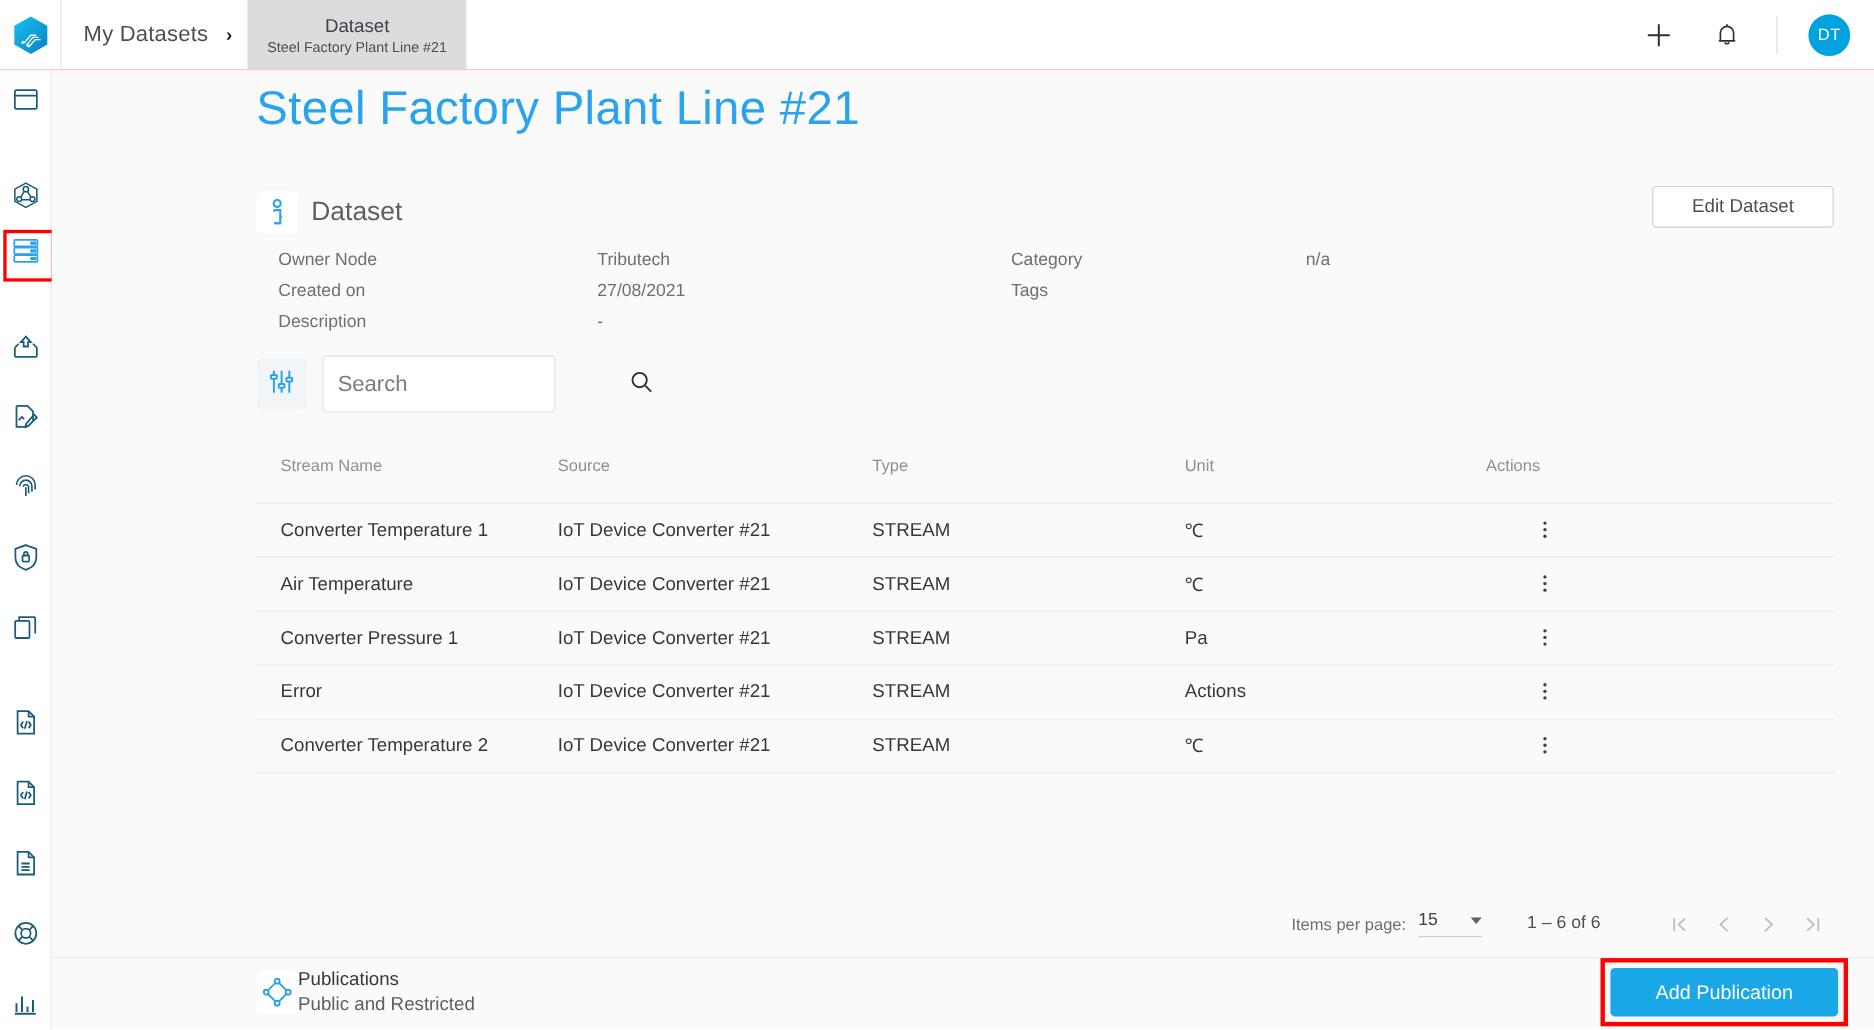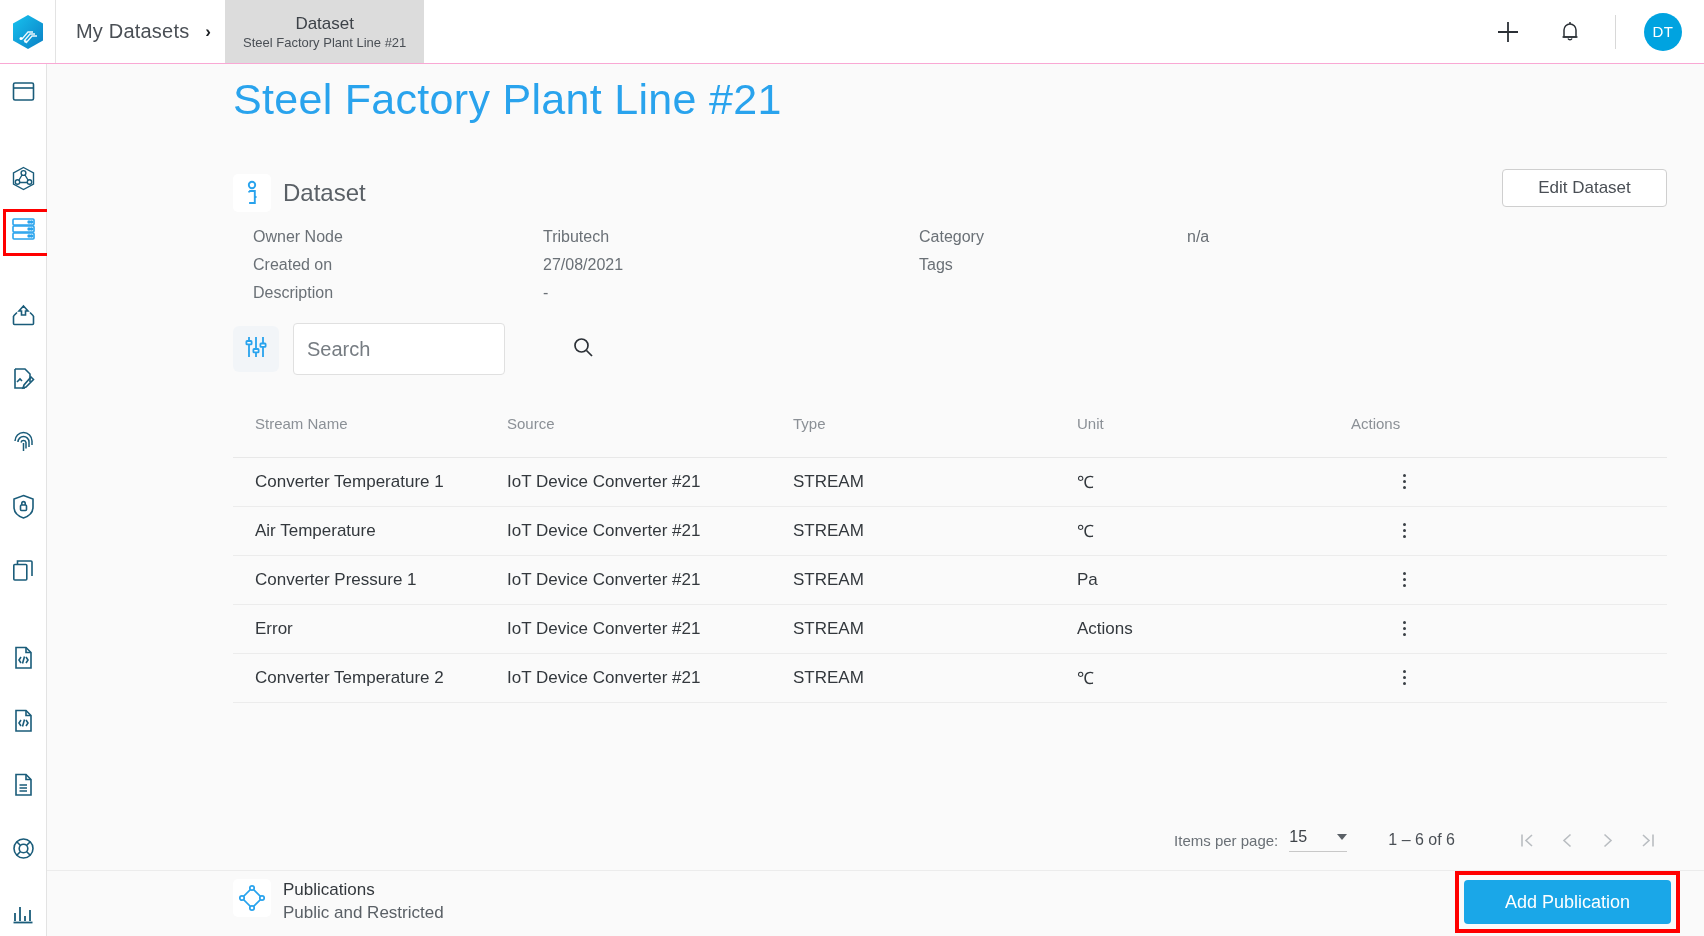--- a/index.html
+++ b/index.html
@@ -151,21 +151,21 @@
   .pg-btn {
     width: 40px; height: 40px; display: flex; align-items: center; justify-content: center;
     color: #b9bdc1; font-size: 20px; cursor: pointer;
   }
 
   
   .pub-bar {
     position: absolute; left: 0; top: 806px; width: 1657px; height: 66px;
     border-top: 1px solid #ececec; background: #fafafa;
   }
-  .pub-left { position: absolute; left: 186px; top: 8px; display: flex; gap: 12px; }
+  .pub-left { position: absolute; left: 186px; top: 8px; display: flex; align-items: center; }
   .pub-txt { display: flex; flex-direction: column; }
   .pub-t1 { font-size: 17px; color: #33383d; line-height: 22px; }
   .pub-t2 { font-size: 17px; color: #5a6066; line-height: 23px; }
   .add-pub-wrap { position: absolute; right: 24px; top: 0px; padding: 5px; border: 4px solid #ff0000; }
   .add-pub-btn {
     width: 207px; height: 44px; background: #1aa7e8; border: 0; border-radius: 4px;
     color: #ffffff; font-size: 18px; cursor: pointer; font-family: "Liberation Sans", sans-serif;
   }
 </style>
 </head>

